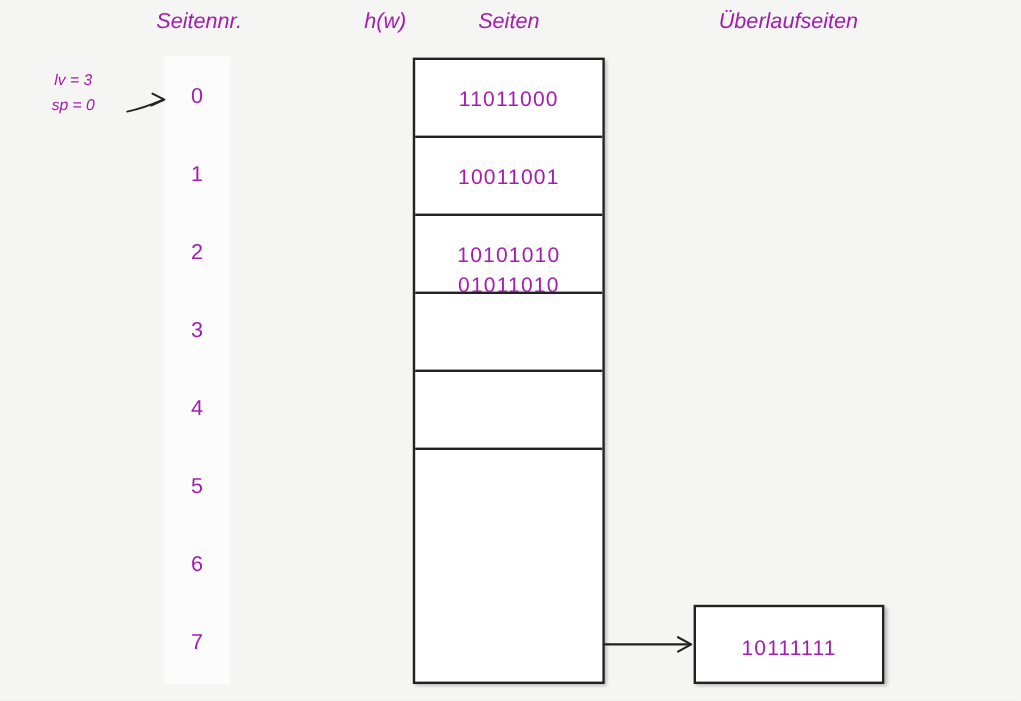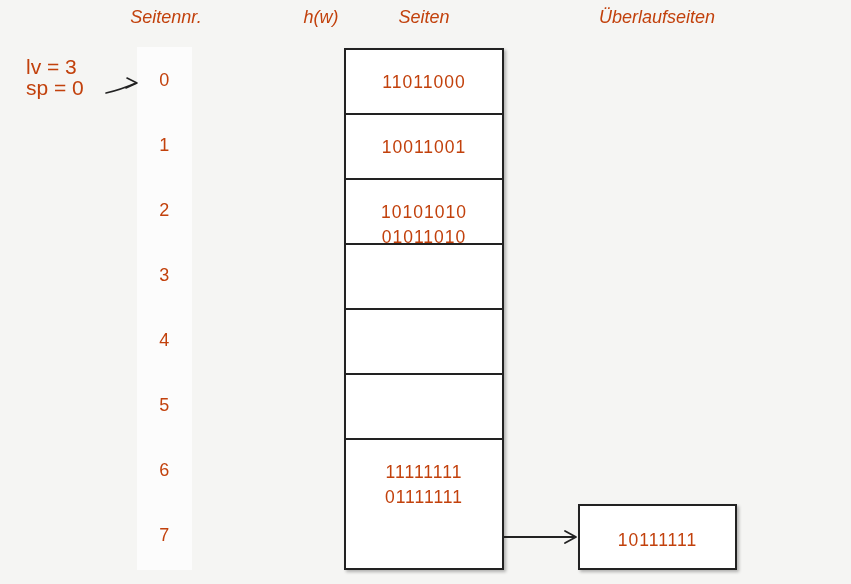--- a/index.html
+++ b/index.html
@@ -7,21 +7,21 @@
     padding: 0;
     background: #e9e9e7;
     font-family: "Liberation Sans", "DejaVu Sans", sans-serif;
   }
   .canvas {
     position: relative;
     width: 851px;
     height: 584px;
     background: #f5f5f3;
     overflow: hidden;
-    color: #c2410c;
+    color: #a21caf;
   }
   
   .hdr {
     position: absolute;
     top: 6px;
     transform: translateX(-50%);
     font-style: italic;
     font-size: 18px;
     font-weight: 500;
     line-height: 22px;
@@ -31,22 +31,23 @@
   .hdr-hw       { left: 285px; margin-left: 36px; }
   .hdr-seiten   { left: 424px; }
   .hdr-ueberlauf{ left: 657px; }
 
   
   .annotation {
     position: absolute;
     left: 26px;
     top: 56px;
     width: 70px;
-    text-align: left;
-    font-size: 21px;
+    text-align: center;
+    font-style: italic;
+    font-size: 13px;
     line-height: 21px;
     white-space: nowrap;
   }
 
   
   .strip {
     position: absolute;
     top: 47px;
     height: 523px;
     background: #fcfcfc;
@@ -167,24 +168,20 @@
       <span class="line"></span>
       <span class="line"></span>
     </div>
     <div class="bucket">
       <span class="line"></span>
     </div>
     <div class="bucket">
       <span class="line"></span>
       <span class="line"></span>
     </div>
-    <div class="bucket">
-      <span class="line">11111111</span>
-      <span class="line">01111111</span>
-    </div>
   </div>
 
   <div class="overflow-box">
     <span class="line">10111111</span>
   </div>
 
   <svg class="arrows" viewBox="0 0 851 584" xmlns="http://www.w3.org/2000/svg">
     <g stroke="#222" stroke-width="1.6" fill="none" stroke-linecap="round" stroke-linejoin="round">
       <path d="M106 93 Q120 90 136 83"></path>
       <path d="M127 78 L137 83 L126 88"></path>

